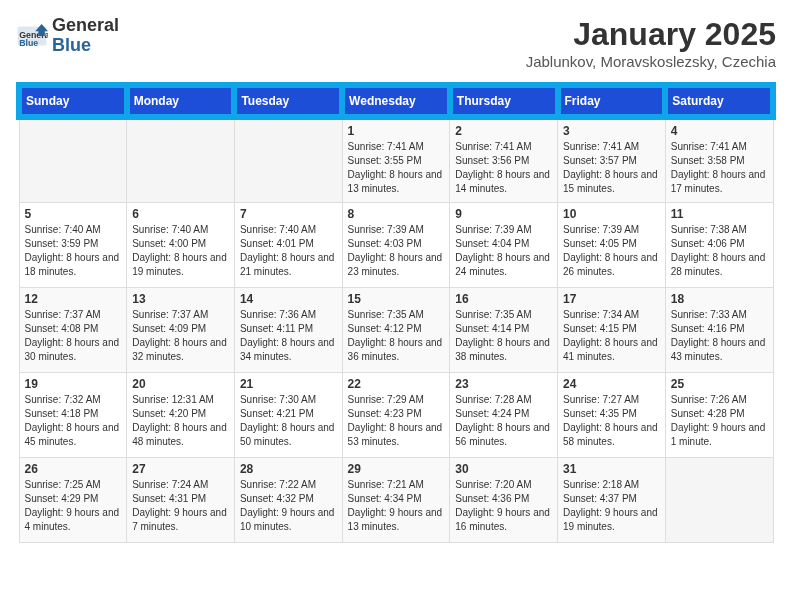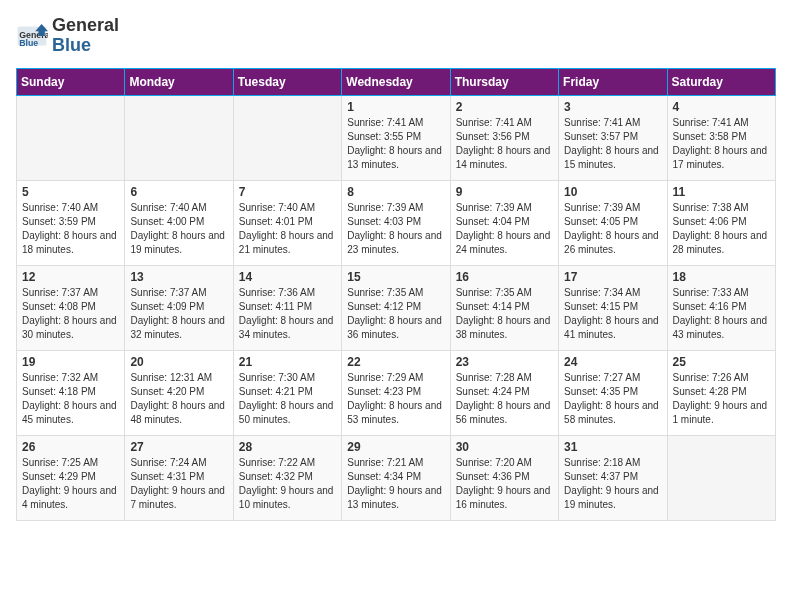--- a/index.html
+++ b/index.html
@@ -51,27 +51,27 @@
     .cal-subtitle {
       font-size: 15px;
       color: #555;
     }
     .calendar {
       width: 100%;
       border-collapse: collapse;
       table-layout: fixed;
     }
     .calendar th {
-      background: #701a75;
+      background: #1d4ed8;
       color: #fff;
       font-size: 12px;
       font-weight: bold;
       padding: 6px 4px;
       text-align: left;
-      border: 1px solid #0ea5e9;
+      border: 6px solid #0ea5e9;
     }
     .calendar td {
       border: 1px solid #ddd;
       vertical-align: top;
       padding: 4px 5px;
       font-size: 10.5px;
       color: #333;
       background: #fff;
       min-height: 80px;
       height: 85px;
@@ -107,20 +107,22 @@
       <text x="4" y="22" font-size="11" font-weight="bold" fill="#333" font-family="Arial">General</text>
       <text x="4" y="33" font-size="11" font-weight="bold" fill="#2a6496" font-family="Arial">Blue</text>
       <polygon points="32,5 40,14 36,14 36,20 28,20 28,14 24,14" fill="#2a6496"></polygon>
     </svg>
     <div class="logo-text">
     <span class="logo-general">General</span>
         <span class="logo-blue">Blue</span>
       </div>
   </div>
   <div class="title-block">
+    <div class="cal-title">January 2025</div>
+    <div class="cal-subtitle">Jablunkov, Moravskoslezsky, Czechia</div>
   </div>
 </div>
 
 <table class="calendar">
   <thead>
     <tr>
     <th>Sunday</th>
         <th>Monday</th>
         <th>Tuesday</th>
         <th>Wednesday</th>

